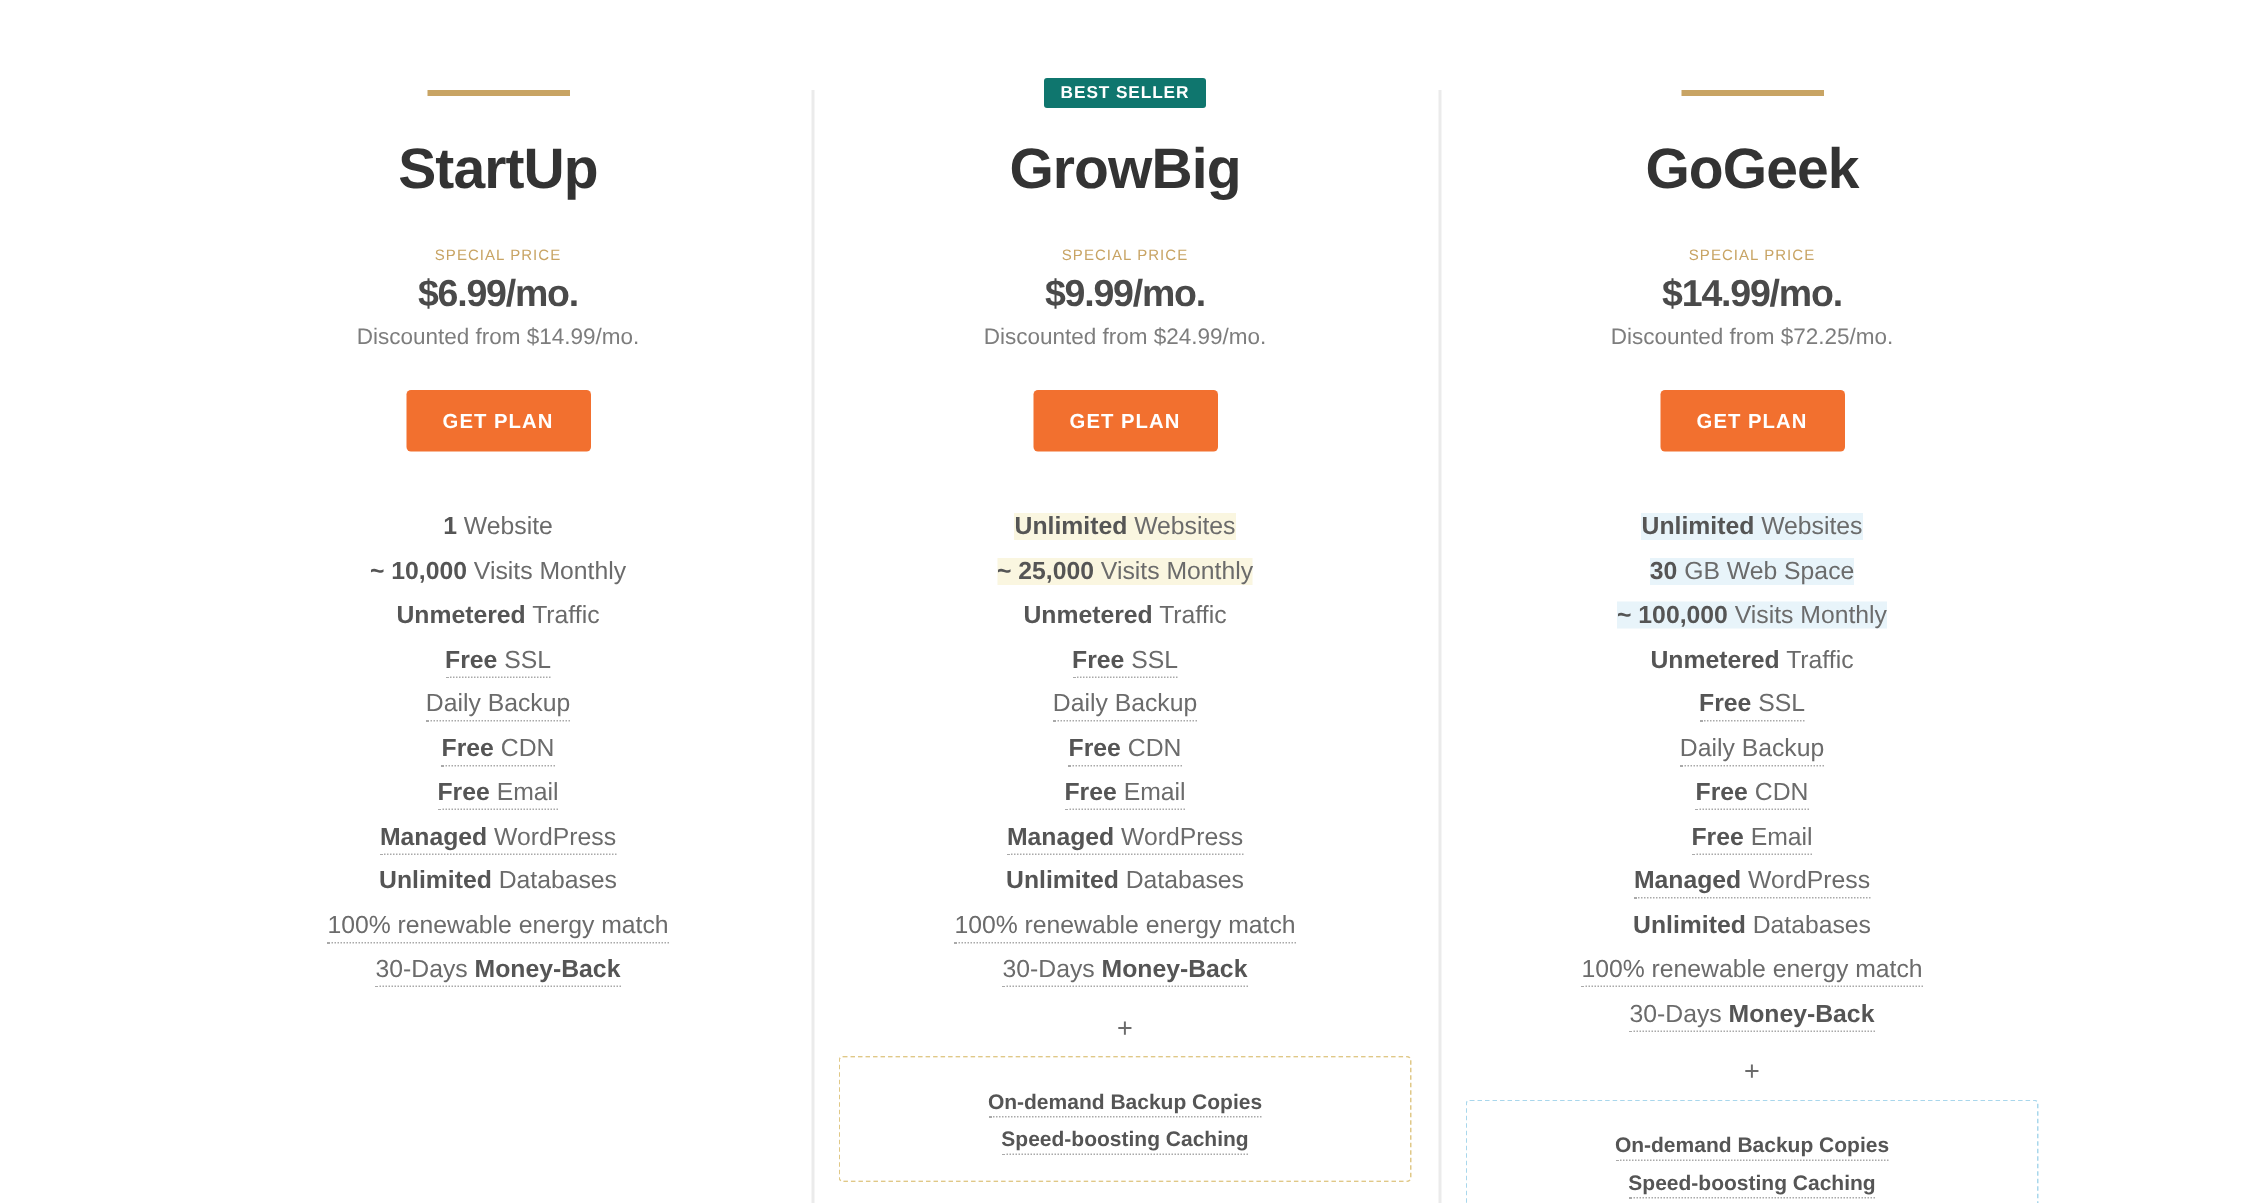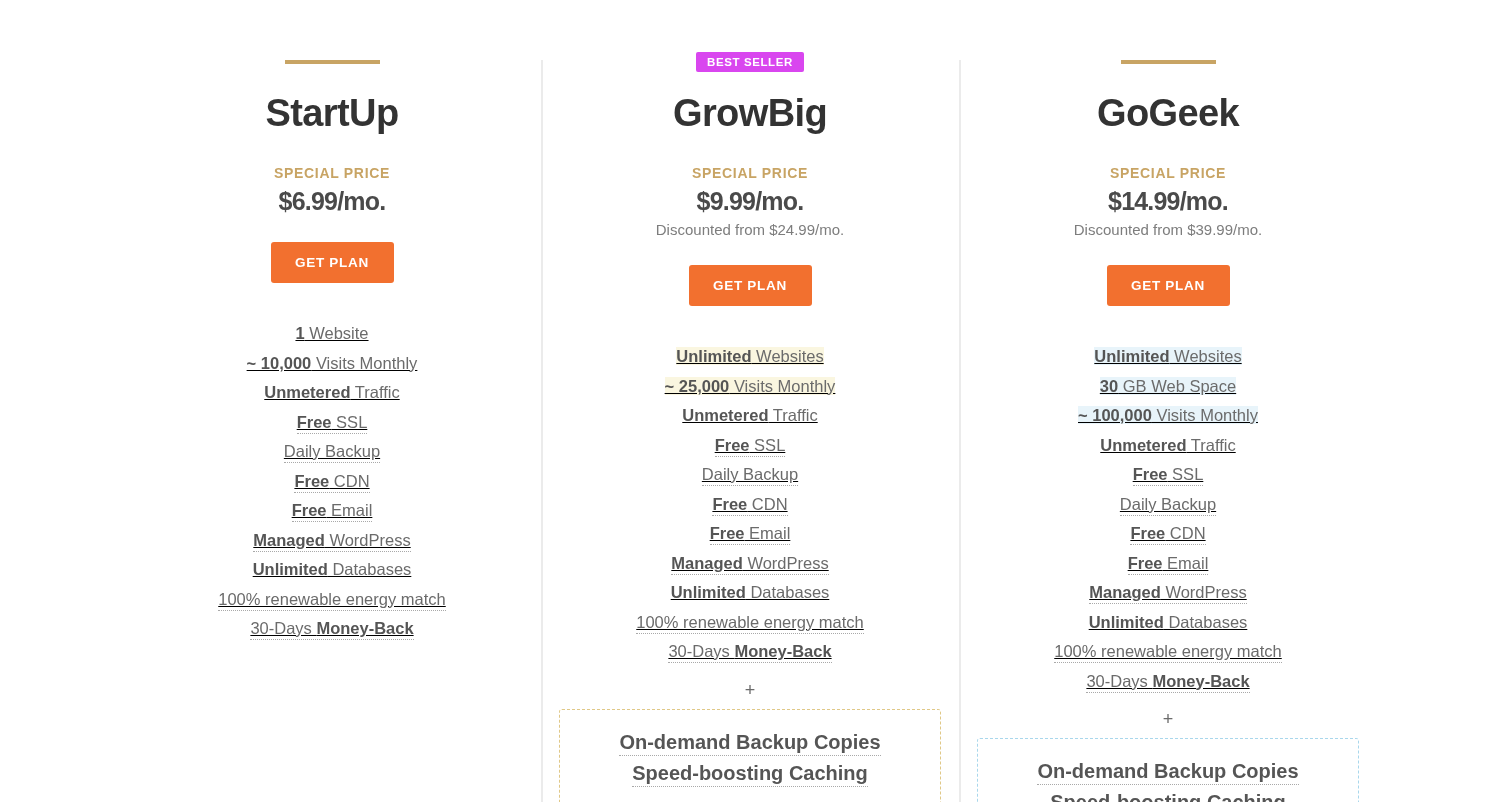--- a/index.html
+++ b/index.html
@@ -47,42 +47,42 @@
     justify-content: center;
     margin-bottom: 22px;
   }
   .accent-bar {
     width: 95px;
     height: 4px;
     background: #c8a464;
   }
   .best-seller {
     display: inline-block;
-    background: #d946ef;
+    background: #0f766e;
     color: #ffffff;
     font-size: 11.5px;
     font-weight: bold;
     letter-spacing: 0.6px;
     padding: 5px 11px 4px 11px;
     border-radius: 2px;
     line-height: 1;
   }
 
   .plan-name {
     font-size: 38px;
     font-weight: bold;
     color: #333333;
     letter-spacing: -0.6px;
     line-height: 1;
     margin-bottom: 33px;
   }
 
   .special-price {
-    font-size: 14px;
-    font-weight: bold;
+    font-size: 10px;
+    font-weight: normal;
     color: #c8a464;
     letter-spacing: 0.7px;
     margin-bottom: 7px;
   }
   .price {
     font-size: 25px;
     font-weight: bold;
     color: #4a4a4a;
     letter-spacing: -0.8px;
     line-height: 1.08;
@@ -111,21 +111,20 @@
     cursor: pointer;
     text-align: center;
   }
 
   
   .features {
     list-style: none;
     margin: 0;
     padding: 0;
     margin-top: 36px;
-    text-decoration: underline;
   }
   .features li {
     font-size: 16.5px;
     color: #6b6b6b;
     line-height: 1.0;
     padding: 6px 0 7px 0;
   }
   .features li .txt { display: inline; }
   .features li b { color: #555555; font-weight: bold; }
 
@@ -151,40 +150,40 @@
     border: 1px dashed #e0c887;
     border-radius: 3px;
     padding: 18px 10px 14px 10px;
   }
   .extras-box.blue { border-color: #a9d7ec; }
   .extras-list {
     list-style: none;
     margin: 0; padding: 0;
   }
   .extras-list li {
-    font-size: 20px;
+    font-size: 14px;
     font-weight: bold;
     color: #555555;
     line-height: 1;
     padding: 4px 0 7px 0;
   }
   .extras-list li .txt {
     border-bottom: 1px dotted #a9a9a9;
     padding-bottom: 2px;
   }
 </style>
 </head>
 <body>
 
 <div id="pricing-table">
   <div class="edge-spacer-left"></div>
   <div id="plan-columns" style="display:flex;">
       <div class="plan-col"><div class="accent-slot">
           <div class="accent-bar"></div>
-        </div><div class="plan-name">StartUp</div><div class="special-price">SPECIAL PRICE</div><div class="price">$6.99/mo.</div><button class="get-plan-btn">GET PLAN</button><ul class="features">
+        </div><div class="plan-name">StartUp</div><div class="special-price">SPECIAL PRICE</div><div class="price">$6.99/mo.</div><div class="discounted">Discounted from $14.99/mo.</div><button class="get-plan-btn">GET PLAN</button><ul class="features">
           <li class=""><span class="txt"><b>1</b> Website</span></li>
           <li class=""><span class="txt"><b>~ 10,000</b> Visits Monthly</span></li>
           <li class=""><span class="txt"><b>Unmetered</b> Traffic</span></li>
           <li class="dotted"><span class="txt"><b>Free</b> SSL</span></li>
           <li class="dotted"><span class="txt">Daily Backup</span></li>
           <li class="dotted"><span class="txt"><b>Free</b> CDN</span></li>
           <li class="dotted"><span class="txt"><b>Free</b> Email</span></li>
           <li class="dotted"><span class="txt"><b>Managed</b> WordPress</span></li>
           <li class=""><span class="txt"><b>Unlimited</b> Databases</span></li>
           <li class="dotted"><span class="txt">100% renewable energy match</span></li>
@@ -205,21 +204,21 @@
           <li class="dotted"><span class="txt">100% renewable energy match</span></li>
           <li class="dotted"><span class="txt">30-Days <b>Money-Back</b></span></li>
         </ul><div class="plus-sign">+</div><div class="extras-box">
           <ul class="extras-list">
             <li><span class="txt">On-demand Backup Copies</span></li>
             <li><span class="txt">Speed-boosting Caching</span></li>
           </ul>
         </div></div>
       <div class="plan-col"><div class="accent-slot">
           <div class="accent-bar"></div>
-        </div><div class="plan-name">GoGeek</div><div class="special-price">SPECIAL PRICE</div><div class="price">$14.99/mo.</div><div class="discounted">Discounted from $39.99/mo.</div><button class="get-plan-btn">GET PLAN</button><ul class="features">
+        </div><div class="plan-name">GoGeek</div><div class="special-price">SPECIAL PRICE</div><div class="price">$14.99/mo.</div><div class="discounted">Discounted from $72.25/mo.</div><button class="get-plan-btn">GET PLAN</button><ul class="features">
           <li class="hl-blue"><span class="txt"><b>Unlimited</b> Websites</span></li>
           <li class="hl-blue"><span class="txt"><b>30</b> GB Web Space</span></li>
           <li class="hl-blue"><span class="txt"><b>~ 100,000</b> Visits Monthly</span></li>
           <li class=""><span class="txt"><b>Unmetered</b> Traffic</span></li>
           <li class="dotted"><span class="txt"><b>Free</b> SSL</span></li>
           <li class="dotted"><span class="txt">Daily Backup</span></li>
           <li class="dotted"><span class="txt"><b>Free</b> CDN</span></li>
           <li class="dotted"><span class="txt"><b>Free</b> Email</span></li>
           <li class="dotted"><span class="txt"><b>Managed</b> WordPress</span></li>
           <li class=""><span class="txt"><b>Unlimited</b> Databases</span></li>

